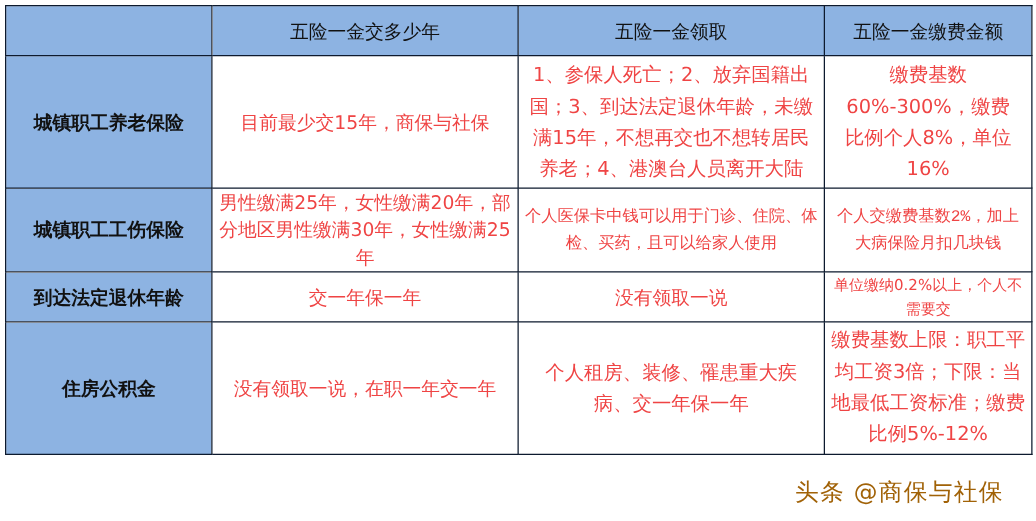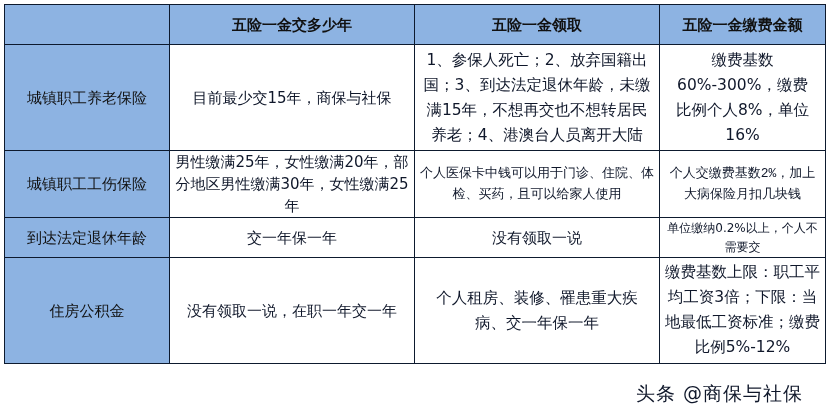--- a/index.html
+++ b/index.html
@@ -6,32 +6,32 @@
   body { width: 829px; height: 417px; position: relative; overflow: hidden;
          font-family: "DejaVu Sans", "Liberation Sans", sans-serif; }
   table.grid {
     position: absolute; left: 4px; top: 4px;
     border-collapse: collapse; table-layout: fixed;
     width: 821px;
   }
   table.grid td, table.grid th {
     border: 1.5px solid #0d1a2e;
     text-align: center; vertical-align: middle;
-    padding: 0 4px; color: #0f172a;
+    padding: 0 4px; color: #ef4444;
     line-height: 22px; font-size: 15px;
     overflow: hidden;
   }
-  table.grid th { background: #8db3e2; font-weight: bold; font-size: 15px; color: #111; }
-  table.grid td.rowhead { background: #8db3e2; font-weight: normal; font-size: 15px; color: #111; }
+  table.grid th { background: #8db3e2; font-weight: normal; font-size: 15px; color: #111; }
+  table.grid td.rowhead { background: #8db3e2; font-weight: bold; font-size: 15px; color: #111; }
   td.small { font-size: 13px !important; line-height: 21px !important; font-family: Liberation Mono, monospace; }
   td.xsmall { font-size: 12px !important; line-height: 19px !important; }
   td.big { font-size: 15.5px !important; line-height: 25px !important; }
   .watermark {
     position: absolute; left: 636px; top: 381px;
-    font-size: 19px; color: #0f172a; letter-spacing: 1px;
+    font-size: 19px; color: #a16207; letter-spacing: 1px;
     background: rgba(255,255,255,0.35);
     white-space: nowrap;
   }
 </style>
 </head>
 <body>
 
 <table class="grid">
   <colgroup>
     <col style="width:165px">

